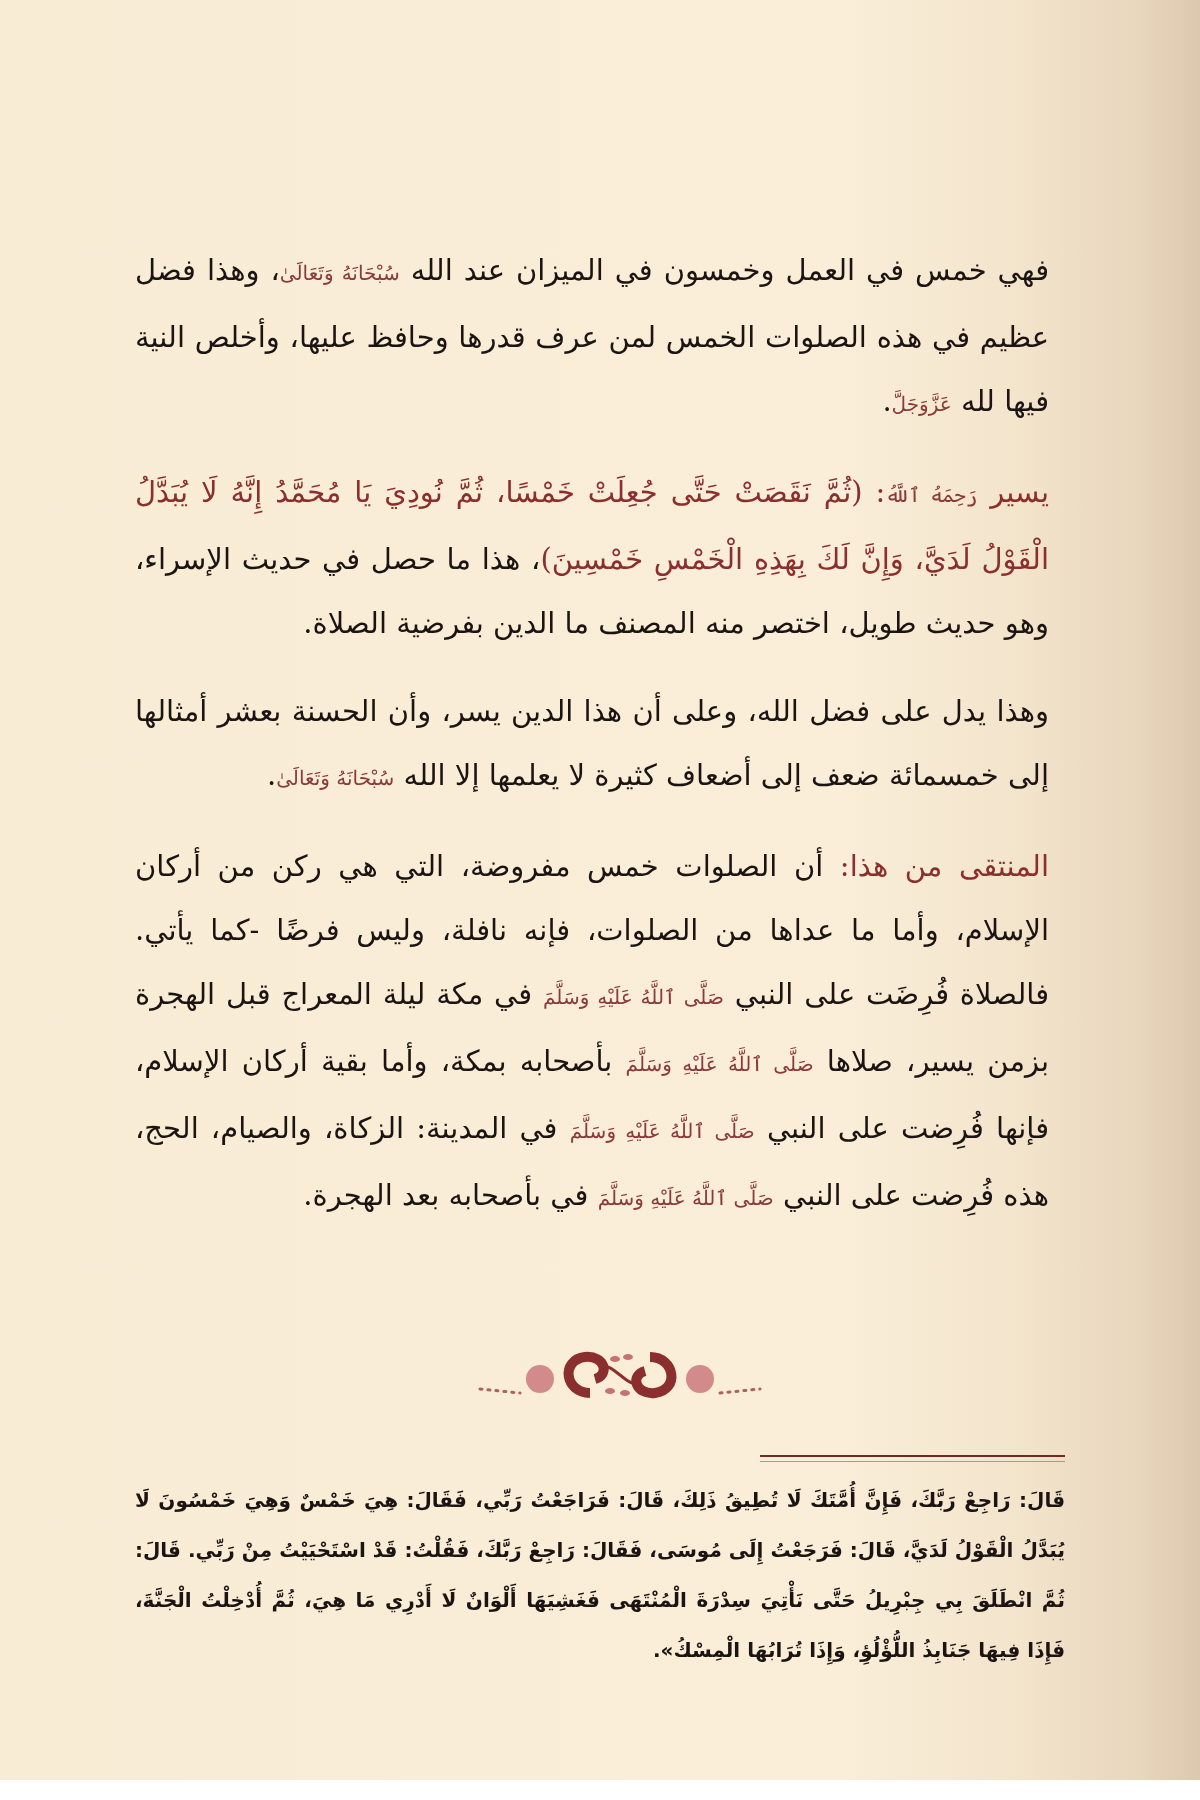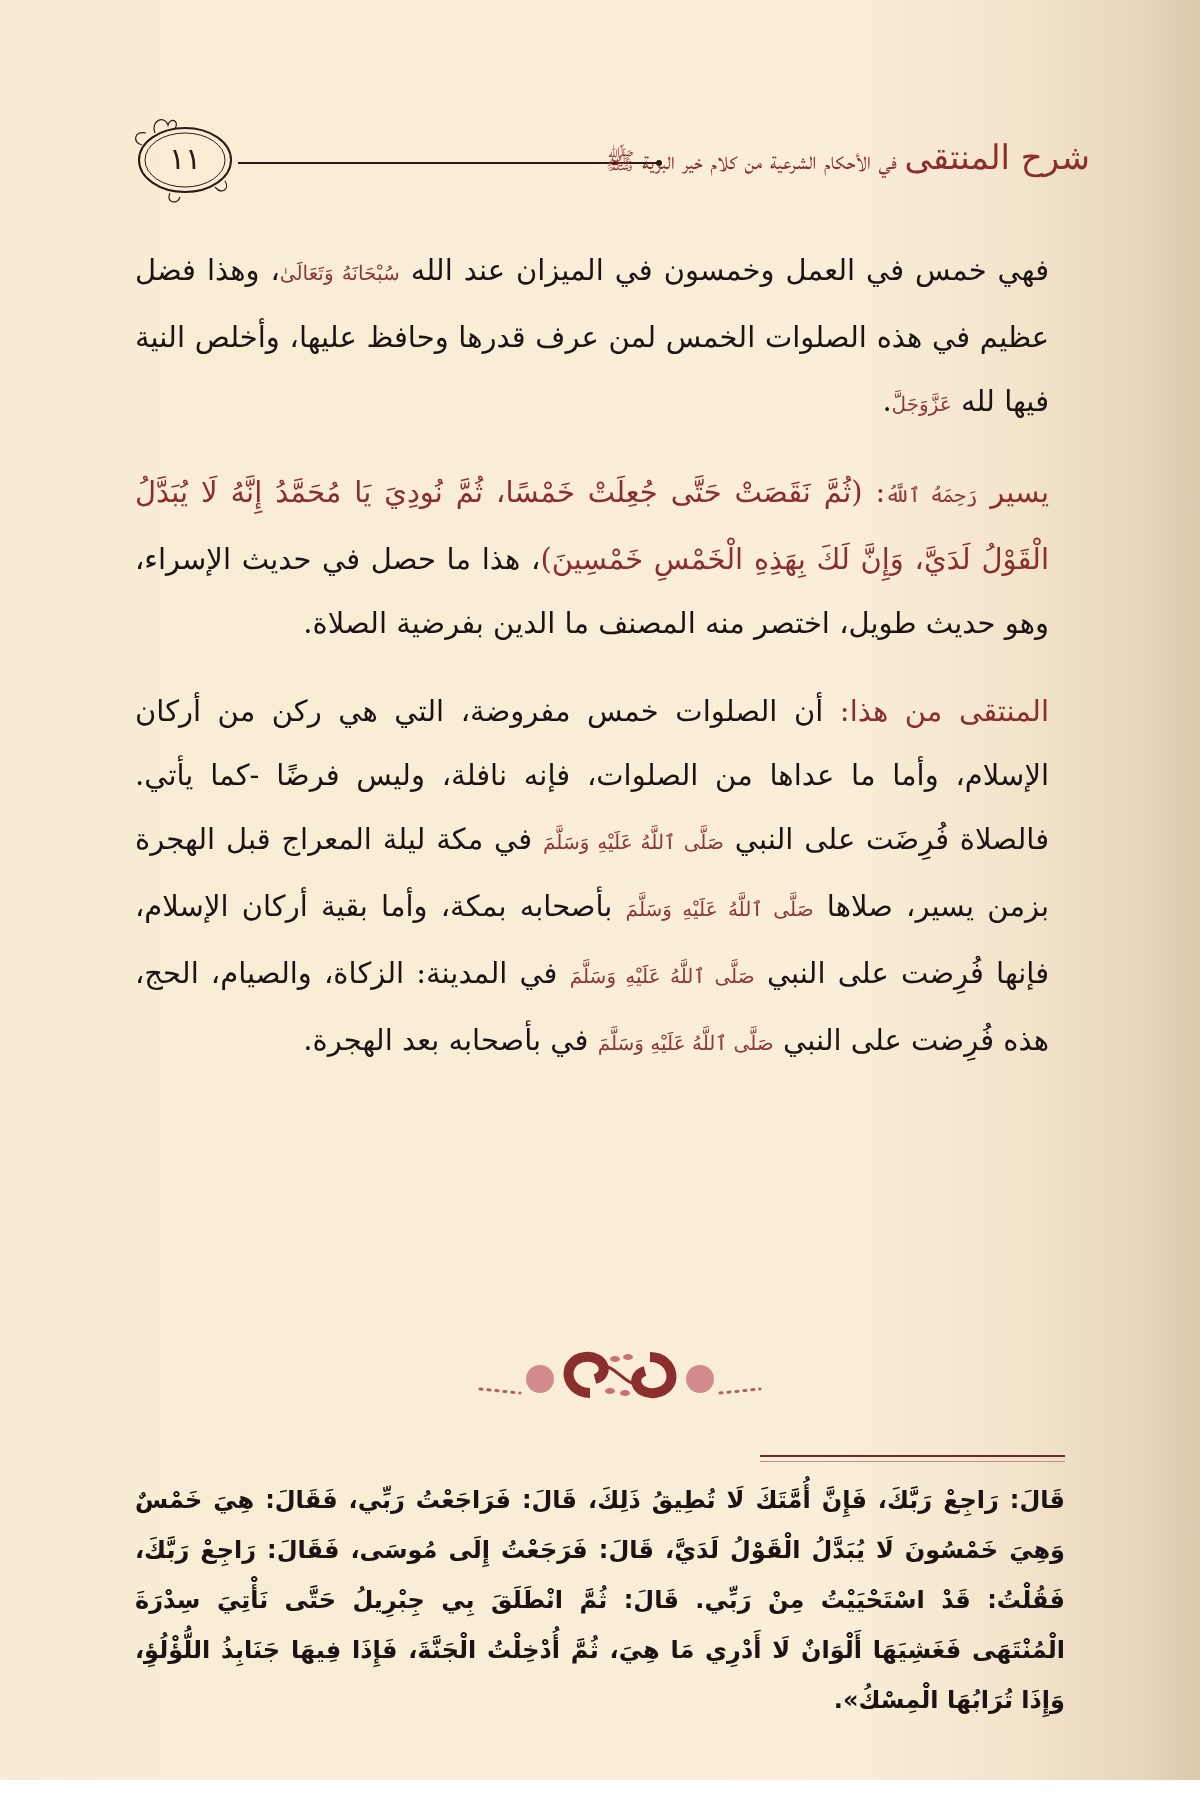--- a/index.html
+++ b/index.html
@@ -46,60 +46,46 @@
     .honor { color: #8b3a3a; font-size: 20px; }
     .ornament {
       position: absolute; top: 1345px; left: 460px; width: 320px; height: 60px;
     }
     .footnote-rule {
       position: absolute; top: 1455px; left: 760px; width: 305px; height: 4px;
       border-top: 2px solid #6e2a2a; border-bottom: 1px solid #c98a8a;
     }
     .footnote {
       position: absolute; top: 1475px; left: 135px; width: 930px;
-      font-family: "DejaVu Sans", sans-serif; font-size: 24px; line-height: 50px;
+      font-family: "DejaVu Sans", sans-serif; font-size: 20px; line-height: 50px;
       color: #1c1412; text-align: justify; font-weight: bold;
     }
     .bottom-strip {
       position: absolute; left: 0; top: 1780px; width: 1200px; height: 20px; background: #ffffff;
     }
   </style>
 </head>
 <body>
 
 <div class="page">
 
-  <div class="header">
-    <div class="pagenum-frame">
-      <svg width="110" height="90" viewBox="0 0 110 90">
-        <ellipse cx="55" cy="45" rx="46" ry="32" fill="none" stroke="#2a1a14" stroke-width="2"></ellipse>
-        <ellipse cx="55" cy="45" rx="40" ry="27" fill="none" stroke="#2a1a14" stroke-width="1"></ellipse>
-        <path d="M25 18 C20 5, 35 0, 38 10 C40 2, 50 5, 45 14" fill="none" stroke="#2a1a14" stroke-width="1.2"></path>
-        <path d="M12 30 C2 28, 4 15, 16 18" fill="none" stroke="#2a1a14" stroke-width="1.2"></path>
-        <path d="M85 72 C92 80, 100 74, 95 66" fill="none" stroke="#2a1a14" stroke-width="1.2"></path>
-        <path d="M40 78 C35 88, 48 90, 50 82" fill="none" stroke="#2a1a14" stroke-width="1.2"></path>
-      </svg>
-      <div class="pagenum">١١</div>
-    </div>
-    <div class="header-rule"></div>
-    <div class="header-title">
-      <span class="big">شرح المنتقى</span>
-      <span>في الأحكام الشرعية من كلام خير البرية ﷺ</span>
-    </div>
-  </div>
 
   <div class="body">
     <p class="para">
       <span>فهي خمس في العمل وخمسون في الميزان عند الله</span>
       <span class="honor">سُبْحَانَهُ وَتَعَالَىٰ</span><span>، وهذا فضل عظيم في هذه الصلوات الخمس لمن عرف قدرها وحافظ عليها، وأخلص النية فيها لله</span>
       <span class="honor">عَزَّوَجَلَّ</span><span>.</span>
     </p>
     <p class="para">
       <span class="red">يسير</span>
       <span class="honor">رَحِمَهُ ٱللَّهُ</span><span class="red">: </span><span class="red">(ثُمَّ نَقَصَتْ حَتَّى جُعِلَتْ خَمْسًا، ثُمَّ نُودِيَ يَا مُحَمَّدُ إِنَّهُ لَا يُبَدَّلُ الْقَوْلُ لَدَيَّ، وَإِنَّ لَكَ بِهَذِهِ الْخَمْسِ خَمْسِينَ)</span><span>، هذا ما حصل في حديث الإسراء، وهو حديث طويل، اختصر منه المصنف ما الدين بفرضية الصلاة.</span>
+    </p>
+    <p class="para">
+      <span>وهذا يدل على فضل الله، وعلى أن هذا الدين يسر، وأن الحسنة بعشر أمثالها إلى خمسمائة ضعف إلى أضعاف كثيرة لا يعلمها إلا الله</span>
+      <span class="honor">سُبْحَانَهُ وَتَعَالَىٰ</span><span>.</span>
     </p>
     <p class="para">
       <span class="red">المنتقى من هذا:</span><span> أن الصلوات خمس مفروضة، التي هي ركن من أركان الإسلام، وأما ما عداها من الصلوات، فإنه نافلة، وليس فرضًا -كما يأتي. فالصلاة فُرِضَت على النبي</span>
       <span class="honor">صَلَّى ٱللَّهُ عَلَيْهِ وَسَلَّمَ</span>
       <span>في مكة ليلة المعراج قبل الهجرة بزمن يسير، صلاها</span>
       <span class="honor">صَلَّى ٱللَّهُ عَلَيْهِ وَسَلَّمَ</span>
       <span>بأصحابه بمكة، وأما بقية أركان الإسلام، فإنها فُرِضت على النبي</span>
       <span class="honor">صَلَّى ٱللَّهُ عَلَيْهِ وَسَلَّمَ</span>
       <span>في المدينة: الزكاة، والصيام، الحج، هذه فُرِضت على النبي</span>
       <span class="honor">صَلَّى ٱللَّهُ عَلَيْهِ وَسَلَّمَ</span>

